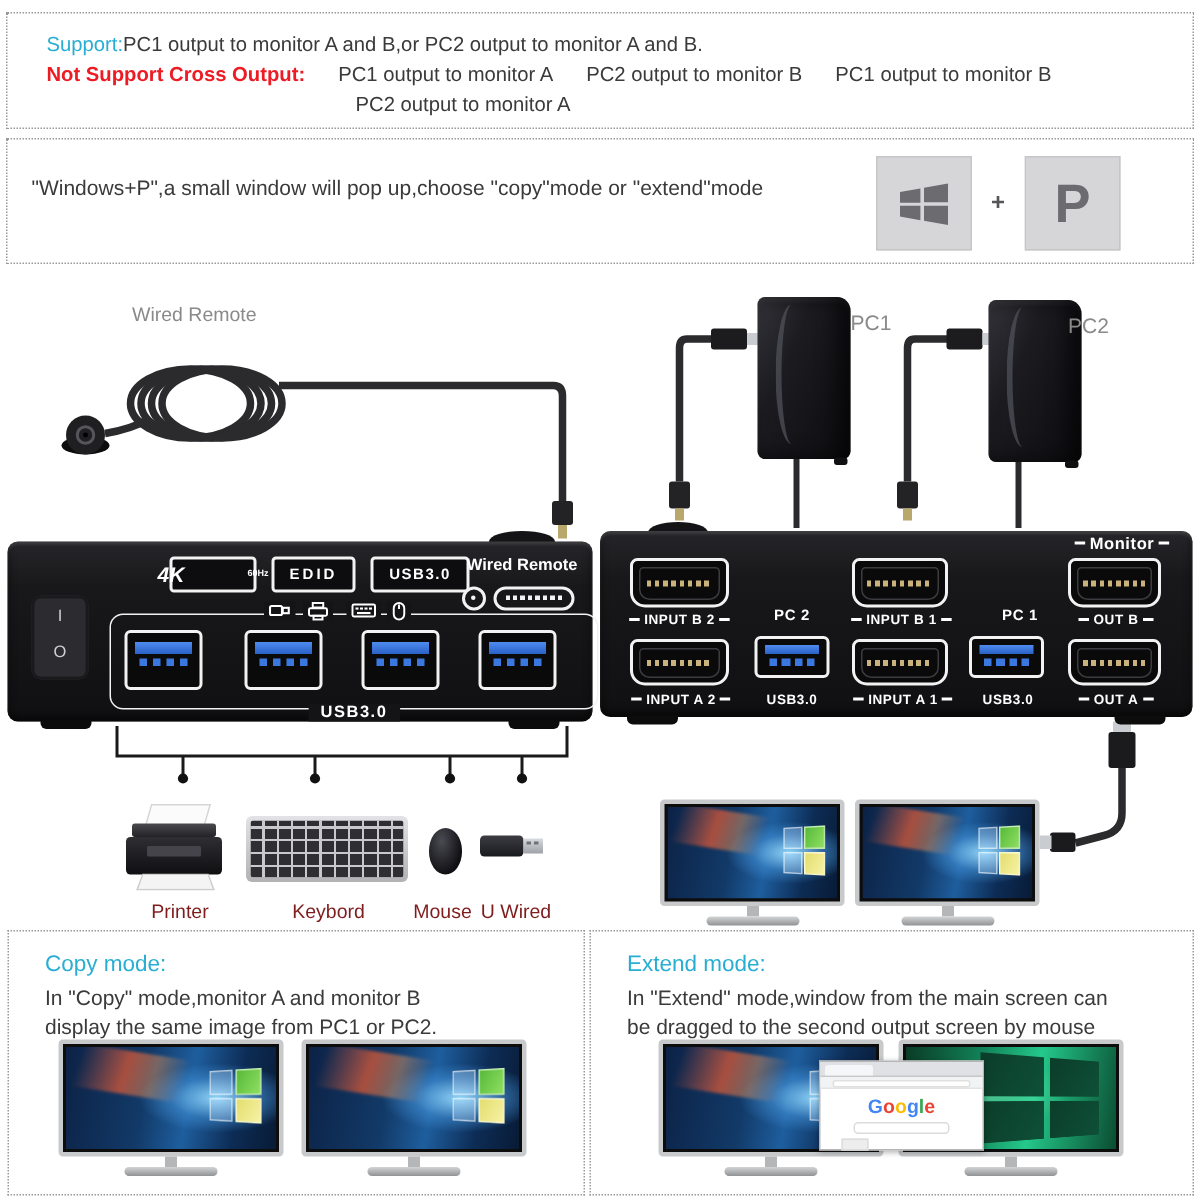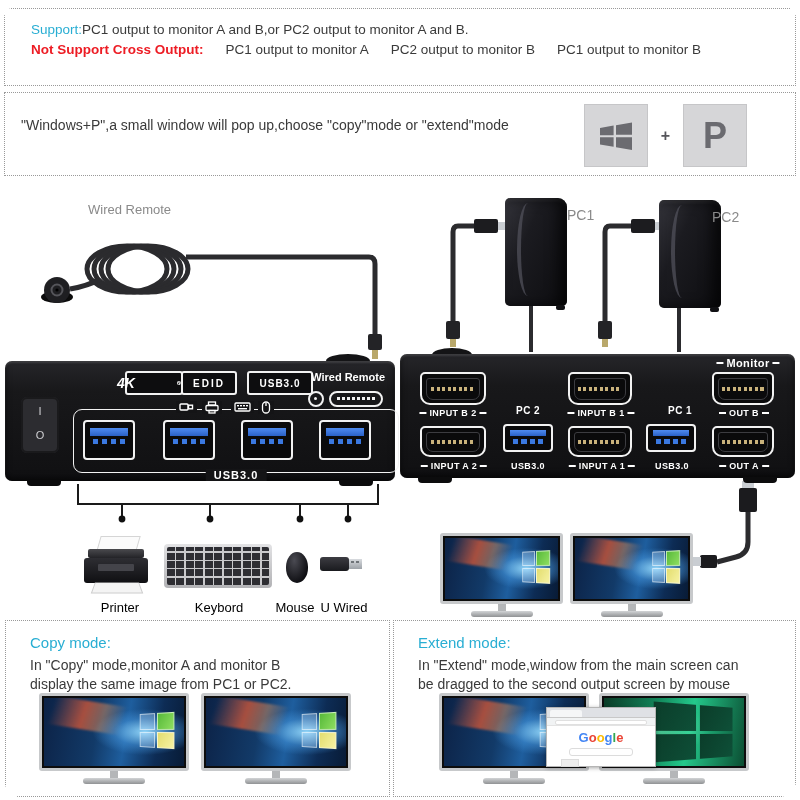--- a/index.html
+++ b/index.html
@@ -1,16 +1,16 @@
 <!DOCTYPE html>
 <html><head>
 <meta charset="utf-8">
 <style>
   html,body{margin:0;padding:0;background:#fff;}
-  .page{position:relative;width:800px;height:800px;background:#fff;font-family:"Liberation Sans",sans-serif;overflow:hidden;border-radius:31px;}
+  .page{position:relative;width:800px;height:800px;background:#fff;font-family:"Liberation Sans",sans-serif;overflow:hidden;}
   .dotbox{position:absolute;border:1px dotted #999;background:#fff;box-sizing:border-box;}
   
   .support-box{left:4px;top:8px;width:792px;height:78px;padding:11px 0 0 26px;font-size:13.5px;color:#3a3a3a;line-height:20px;}
   .cyan{color:#29AED3;}
   .redb{color:#ED1C24;font-weight:bold;}
   .ns-item{margin-left:22px;}
   .ns-item:first-of-type{margin-left:0;}
   .ns2{margin-left:206px;}
   .kb-box{left:4px;top:92px;width:792px;height:84px;}
   .kb-text{position:absolute;left:16px;top:22px;font-size:14px;color:#3a3a3a;line-height:21px;}
@@ -22,21 +22,21 @@
   .diagram{position:absolute;left:0;top:178px;width:800px;height:438px;margin-top:16px;}
   .wires{position:absolute;left:0;top:0;z-index:1;}
   .glabel{position:absolute;color:#8a8a8a;font-size:13px;white-space:nowrap;z-index:3;}
   .device{position:absolute;z-index:2;background:linear-gradient(#26262a,#18181a 25%,#101012);border-radius:7px;box-shadow:inset 0 2px 2px rgba(255,255,255,.12), inset 0 -3px 6px rgba(0,0,0,.6);}
   .foot{position:absolute;bottom:-5px;width:34px;height:6px;background:#0c0c0d;border-radius:0 0 4px 4px;}
   
   .power{position:absolute;left:16px;top:36px;width:38px;height:56px;background:#2c2c30;border-radius:6px;box-shadow:inset 0 0 0 2px #1a1a1c;}
   .power i{position:absolute;left:0;width:100%;text-align:center;font-style:normal;color:#cfcfd2;font-size:11px;}
   .power .on{top:8px;}  .power .off{top:32px;}
   .badge{position:absolute;top:10px;height:20px;border:2px solid #f2f2f2;border-radius:3px;color:#fff;font-weight:bold;display:flex;align-items:center;justify-content:center;background:#0d0d0f;}
-  .b4k{left:120px;width:54px;font-size:14px;font-style:italic;gap:41px;}
+  .b4k{left:108px;width:54px;font-size:14px;font-style:italic;gap:41px;}
   .b4k small{font-size:6px;font-style:normal;margin-left:1px;}
   .bedid{left:176px;width:52px;font-size:10px;letter-spacing:2px;}
   .busb{left:242px;width:62px;font-size:10px;letter-spacing:1px;}
   .fp-wr{position:absolute;right:10px;top:10px;color:#fff;font-weight:bold;font-size:11px;z-index:3;}
   .rport{position:absolute;right:12px;top:30px;display:flex;align-items:center;gap:5px;z-index:3;}
   .rp-c{width:12px;height:12px;border:2px solid #f2f2f2;border-radius:50%;position:relative;}
   .rp-c::after{content:"";position:absolute;left:4px;top:4px;width:3px;height:3px;background:#f2f2f2;border-radius:50%;}
   .rp-pill{width:50px;height:12px;border:2px solid #f2f2f2;border-radius:8px;position:relative;}
   .rp-pill::after{content:"";position:absolute;left:6px;top:4px;right:6px;height:3px;background:repeating-linear-gradient(90deg,#f2f2f2 0 3px,transparent 3px 5px);}
   .usb-bracket{position:absolute;left:68px;top:48px;width:324px;height:62px;border:1.5px solid #f2f2f2;border-radius:9px;}
@@ -69,21 +69,21 @@
   .pp-slot{position:absolute;left:14px;top:6px;width:36px;height:7px;background:#44444a;border-radius:1px;}
   .pp-tray{position:absolute;left:9px;top:45px;width:46px;height:11px;background:#f4f4f4;border:1px solid #ccc;transform:perspective(40px) rotateX(32deg);}
   .kbd{position:absolute;width:108px;height:44px;border-radius:4px;background:linear-gradient(#e3e3e5,#b2b2b5);padding:3px;box-sizing:border-box;z-index:2;}
   .kbd-keys{width:100%;height:100%;background:#2e2e33;background-image:repeating-linear-gradient(90deg,transparent 0 8px,#c9c9cc 8px 9.5px),repeating-linear-gradient(0deg,transparent 0 7px,#c9c9cc 7px 8.5px);border-radius:2px;}
   .mouse{position:absolute;width:22px;height:31px;border-radius:11px/15px;background:radial-gradient(ellipse at 38% 28%,#4a4a52,#0f0f13 72%);z-index:2;}
   .udisk{position:absolute;width:46px;height:16px;z-index:2;}
   .ud-body{position:absolute;left:0;top:1px;width:29px;height:14px;background:linear-gradient(#3c3c42,#191a1e);border-radius:3px;}
   .ud-tip{position:absolute;left:29px;top:3px;width:13px;height:10px;background:linear-gradient(#d8dbdf,#9da2a8);}
   .ud-tip::before,.ud-tip::after{content:"";position:absolute;top:2px;width:3px;height:2px;background:#6e7378;}
   .ud-tip::before{left:2px;} .ud-tip::after{left:7px;}
-  .plabel{position:absolute;color:#000000;font-size:13px;transform:translateX(-50%);white-space:nowrap;z-index:3;}
+  .plabel{position:absolute;color:#7f1d1d;font-size:13px;transform:translateX(-50%);white-space:nowrap;z-index:3;}
   
   .bmon{position:absolute;z-index:2;}
   .bez{border:3px solid #c7c9cb;border-radius:3px;background:#0d0d0d;padding:2px;}
   .stand{width:8px;height:7px;background:#b4b6b8;margin:0 auto;}
   .base{width:62px;height:6px;background:linear-gradient(#d2d4d6,#909294);border-radius:3px;margin:0 auto;}
   .scr{position:relative;overflow:hidden;}
   .win-wall{position:relative;width:100%;height:100%;overflow:hidden;background:radial-gradient(ellipse 55% 50% at 72% 50%,rgba(150,220,255,.95),rgba(70,150,220,.5) 40%,rgba(20,60,120,0) 68%),linear-gradient(100deg,#0c2246 0%,#123a68 38%,#1e5e9e 58%,#0d2c55 80%,#081b36 100%);}
   .beam{position:absolute;left:2%;top:4%;width:58%;height:42%;background:linear-gradient(100deg,rgba(150,40,30,0) 8%,rgba(205,85,55,.8) 45%,rgba(235,150,90,.45) 68%,rgba(150,60,70,0) 92%);transform:rotate(9deg);filter:blur(1px);}
   .wlogo{position:absolute;right:7%;top:22%;width:26%;height:52%;display:grid;grid-template:1fr 1fr/1fr 1fr;gap:6% 5%;transform:perspective(80px) rotateY(-16deg);}
   .wlogo i{border:1px solid rgba(255,255,255,.55);}
@@ -112,20 +112,21 @@
 
 <div class="page">
 
   <div class="dotbox support-box">
     <div>
       <span class="cyan">Support:</span><span>PC1 output to monitor A and B,or PC2 output to monitor A and B.</span>
     </div>
     <div>
       <span class="redb">Not Support Cross Output:</span><span class="ns-item">PC1 output to monitor A</span><span class="ns-item">PC2 output to monitor B</span><span class="ns-item">PC1 output to monitor B</span>
     </div>
+    <div class="ns2">PC2 output to monitor A</div>
   </div>
 
   <div class="dotbox kb-box">
     <div class="kb-text">
       <div>"Windows+P",a small window will pop up,choose "copy"mode or "extend"mode</div>
     </div>
     <div class="keys">
       <div class="keycap">
         <svg width="40" height="40" viewBox="0 0 100 100">
           <g fill="#6b6b70">

